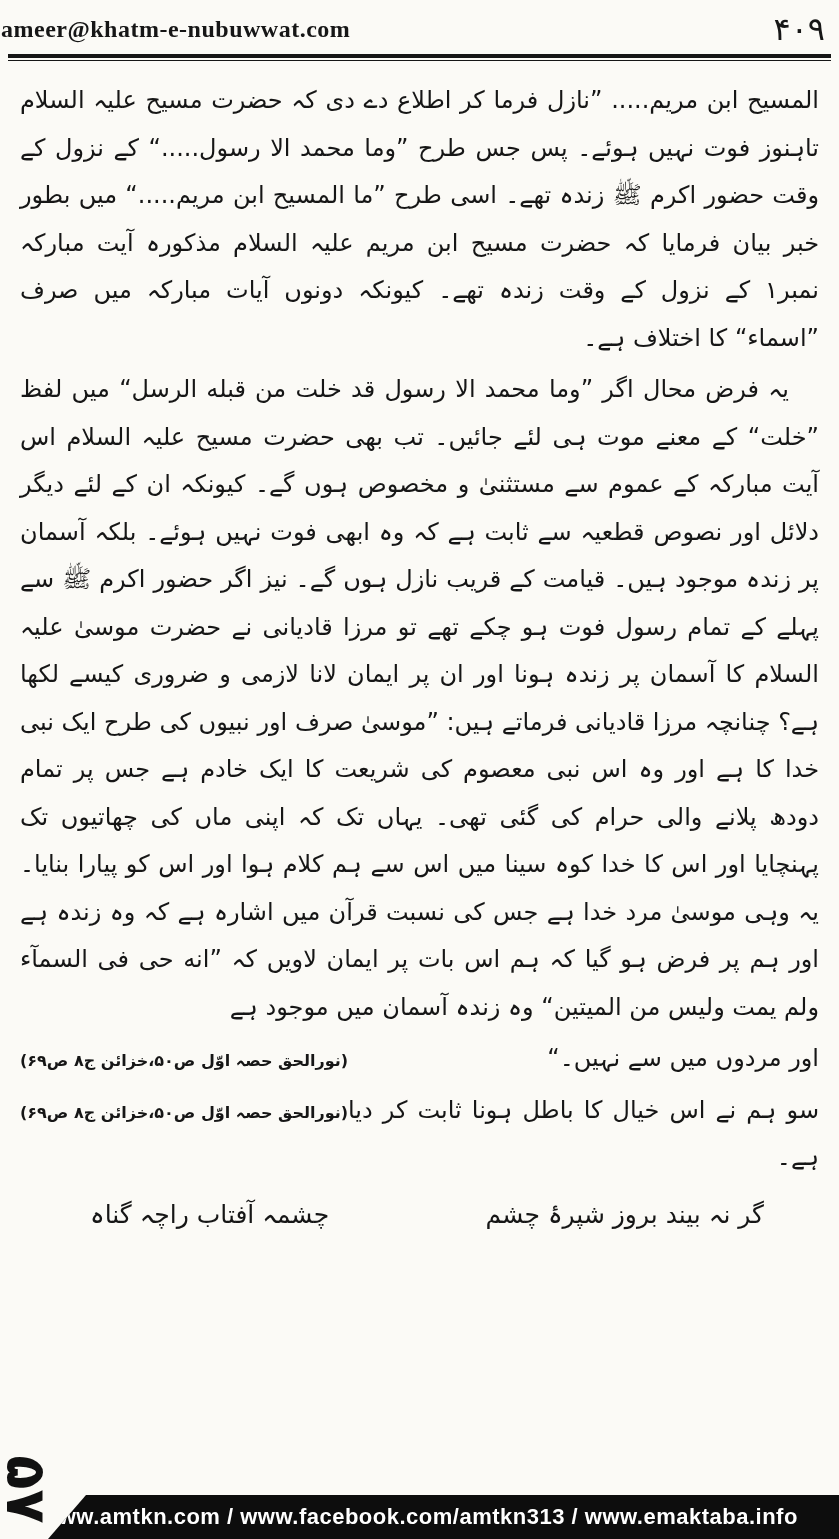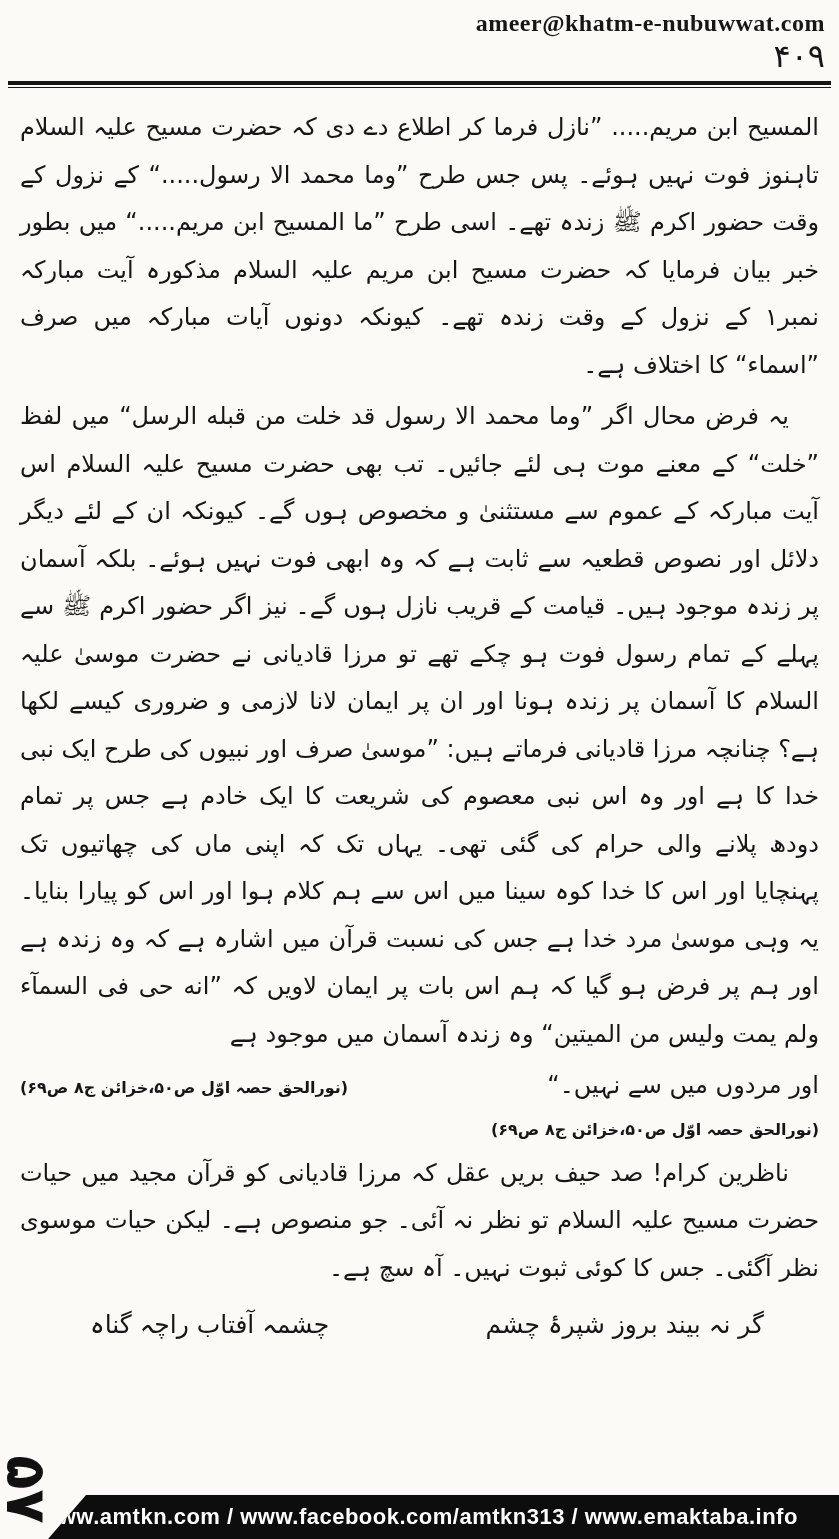--- a/index.html
+++ b/index.html
@@ -11,23 +11,22 @@
     margin: 0 auto;
     background: #fbfaf6;
     color: #161616;
     overflow: hidden;
     font-family: "DejaVu Sans", sans-serif;
   }
   
   .page-header {
     display: flex;
     justify-content: space-between;
-    align-items: flex-end;
-    padding: 10px 14px 6px 14px;
-    flex-direction: column;
+    align-items: center;
+    padding: 10px 14px 6px 1px;
   }
   .email {
     font-family: "Liberation Serif", serif;
     font-weight: bold;
     font-size: 24px;
     letter-spacing: 0.5px;
   }
   .page-num-top {
     font-size: 32px;
     font-weight: normal;
@@ -123,23 +122,23 @@
   <div class="header-rule"></div>
 
   <main class="body-text">
       <p class="para"><span class="bold">المسیح ابن مریم.....</span><span class="reg"> ”نازل فرما کر اطلاع دے دی کہ حضرت مسیح علیہ السلام تاہنوز فوت نہیں ہوئے۔ پس جس طرح </span><span class="bold">”وما محمد الا رسول.....“</span><span class="reg"> کے نزول کے وقت حضور اکرم ﷺ زندہ تھے۔ اسی طرح </span><span class="bold">”ما المسیح ابن مریم.....“</span><span class="reg"> میں بطور خبر بیان فرمایا کہ حضرت مسیح ابن مریم علیہ السلام مذکورہ آیت مبارکہ نمبر۱ کے نزول کے وقت زندہ تھے۔ کیونکہ دونوں آیات مبارکہ میں صرف ”اسماء“ کا اختلاف ہے۔</span></p>
       <p class="para indent"><span class="reg">یہ فرض محال اگر </span><span class="bold">”وما محمد الا رسول قد خلت من قبله الرسل“</span><span class="reg"> میں لفظ </span><span class="bold">”خلت“</span><span class="reg"> کے معنے موت ہی لئے جائیں۔ تب بھی حضرت مسیح علیہ السلام اس آیت مبارکہ کے عموم سے مستثنیٰ و مخصوص ہوں گے۔ کیونکہ ان کے لئے دیگر دلائل اور نصوص قطعیہ سے ثابت ہے کہ وہ ابھی فوت نہیں ہوئے۔ بلکہ آسمان پر زندہ موجود ہیں۔ قیامت کے قریب نازل ہوں گے۔ نیز اگر حضور اکرم ﷺ سے پہلے کے تمام رسول فوت ہو چکے تھے تو مرزا قادیانی نے حضرت موسیٰ علیہ السلام کا آسمان پر زندہ ہونا اور ان پر ایمان لانا لازمی و ضروری کیسے لکھا ہے؟ چنانچہ مرزا قادیانی فرماتے ہیں: ”موسیٰ صرف اور نبیوں کی طرح ایک نبی خدا کا ہے اور وہ اس نبی معصوم کی شریعت کا ایک خادم ہے جس پر تمام دودھ پلانے والی حرام کی گئی تھی۔ یہاں تک کہ اپنی ماں کی چھاتیوں تک پہنچایا اور اس کا خدا کوہ سینا میں اس سے ہم کلام ہوا اور اس کو پیارا بنایا۔ یہ وہی موسیٰ مرد خدا ہے جس کی نسبت قرآن میں اشارہ ہے کہ وہ زندہ ہے اور ہم پر فرض ہو گیا کہ ہم اس بات پر ایمان لاویں کہ </span><span class="bold">”انه حی فی السمآء ولم یمت ولیس من المیتین“</span><span class="reg"> وہ زندہ آسمان میں موجود ہے</span></p>
       <div class="split">
         <span class="split-right">اور مردوں میں سے نہیں۔“</span>
         <span class="split-left cite">(نورالحق حصہ اوّل ص۵۰،خزائن ج۸ ص۶۹)</span>
       </div>
       <div class="split">
+        <span class="split-right">سو ہم نے اس خیال کا باطل ہونا ثابت کر دیا ہے۔</span>
         <span class="split-left cite">(نورالحق حصہ اوّل ص۵۰،خزائن ج۸ ص۶۹)</span>
       </div>
-      <p class="para indent"><span class="reg">ناظرین کرام! صد حیف بریں عقل کہ مرزا قادیانی کو قرآن مجید میں حیات حضرت مسیح علیہ السلام تو نظر نہ آئی۔ جو منصوص ہے۔ لیکن حیات موسوی نظر آگئی۔ جس کا کوئی ثبوت نہیں۔ آہ سچ ہے۔</span></p>
       <div class="couplet">
         <span>گر نہ بیند بروز شپرۂ چشم</span>
         <span>چشمہ آفتاب راچہ گناہ</span>
       </div>
     </main>
 
   <div class="side-num-wrap">
     <span class="side-num">۵۷</span>
   </div>
 

